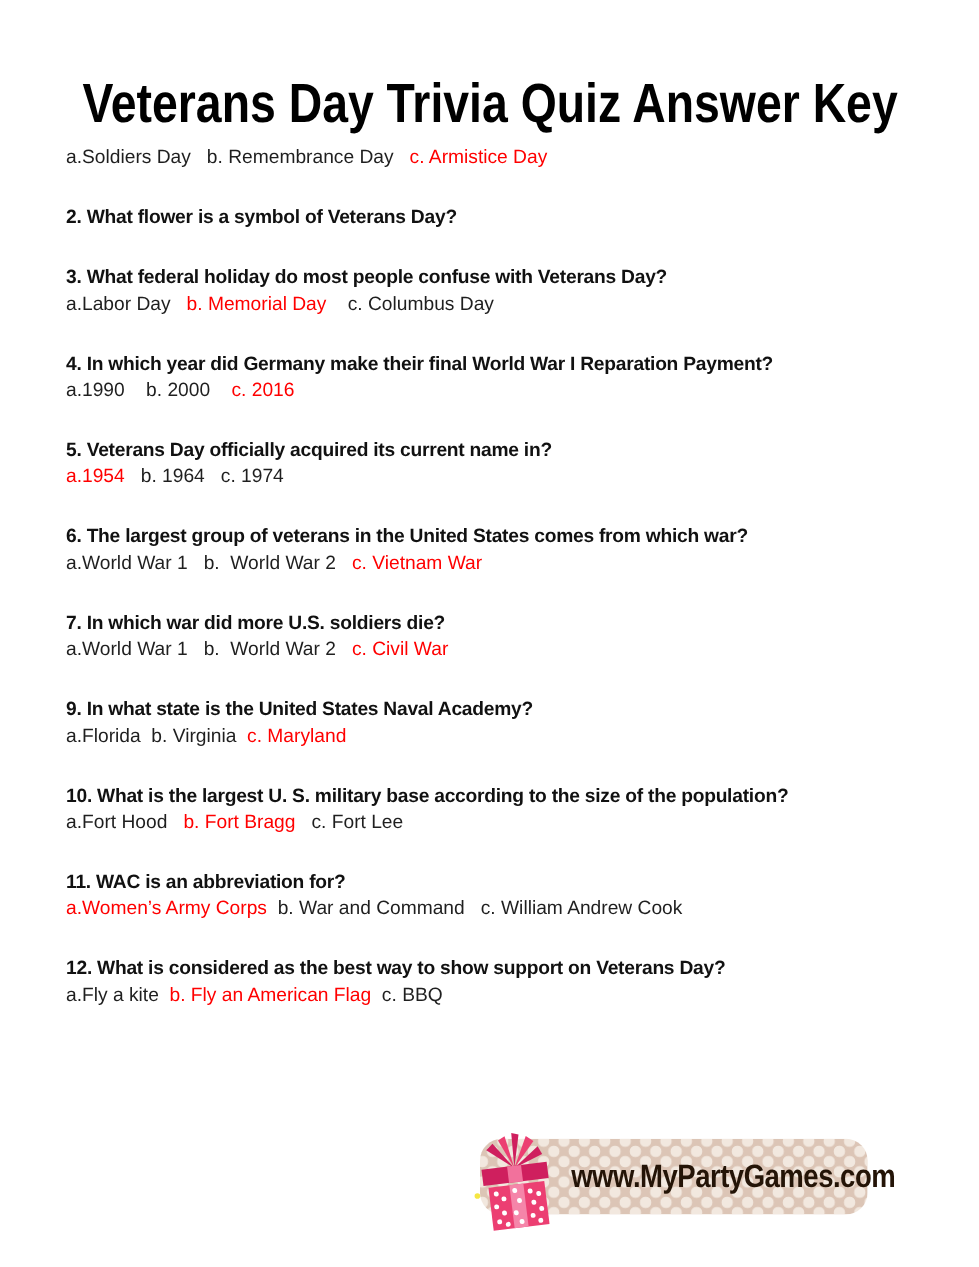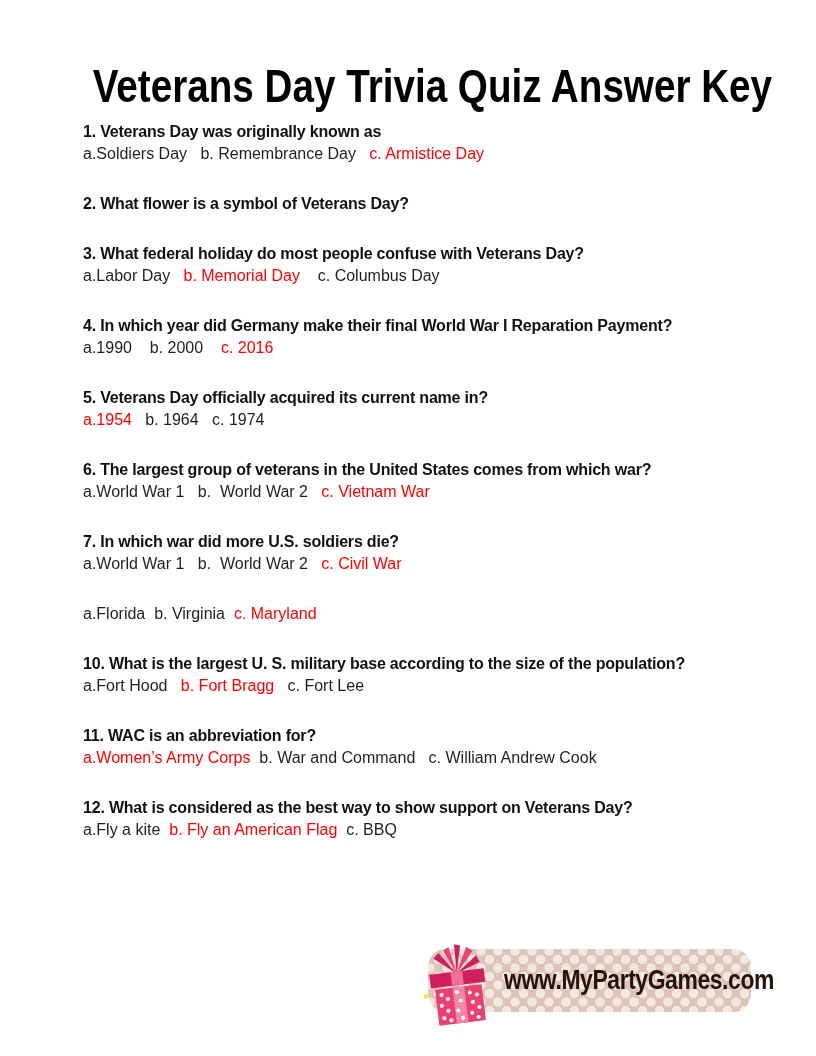--- a/index.html
+++ b/index.html
@@ -4,21 +4,21 @@
 <style>
   * { margin: 0; padding: 0; box-sizing: border-box; }
   html, body { background: #ffffff; }
   body {
     width: 816px; height: 1056px;
     position: relative;
     font-family: "Liberation Sans", sans-serif;
     color: var(--text, #111111);
     overflow: hidden;
   }
-  .page { position: absolute; inset: 0; margin-left: 28px; }
+  .page { position: absolute; inset: 0; }
 
   
   .title {
     position: absolute;
     top: 58px; left: 0; right: 0;
     text-align: center;
     font-size: 46px;
     font-weight: 700;
     line-height: 56px;
     letter-spacing: 0px;
@@ -92,21 +92,20 @@
 </style>
 </head>
 <body style="--accent: #ff0000; --text: #111111; --banner-bg: #dcc5b6; --banner-dot: #f2e8df;">
 
 <div class="page">
 
   <h1 class="title"><span class="title-inner">Veterans Day Trivia Quiz Answer Key</span></h1>
 
   <main class="questions" id="questions">
     <section class="q-block">
-      <div class="q-text">1. Veterans Day was originally known as</div>
       <div class="q-answers"><span class="opt">a.Soldiers Day   </span><span class="opt">b. Remembrance Day   </span><span class="opt correct">c. Armistice Day</span></div>
     </section>
 
     <section class="q-block">
       <div class="q-text">2. What flower is a symbol of Veterans Day?</div>
     </section>
 
     <section class="q-block">
       <div class="q-text">3. What federal holiday do most people confuse with Veterans Day?</div>
       <div class="q-answers"><span class="opt">a.Labor Day   </span><span class="opt correct">b. Memorial Day    </span><span class="opt">c. Columbus Day</span></div>
@@ -127,20 +126,21 @@
       <div class="q-answers"><span class="opt">a.World War 1   </span><span class="opt">b.  World War 2   </span><span class="opt correct">c. Vietnam War</span></div>
     </section>
 
     <section class="q-block">
       <div class="q-text">7. In which war did more U.S. soldiers die?</div>
       <div class="q-answers"><span class="opt">a.World War 1   </span><span class="opt">b.  World War 2   </span><span class="opt correct">c. Civil War</span></div>
     </section>
 
 
     <section class="q-block">
+      <div class="q-text">9. In what state is the United States Naval Academy?</div>
       <div class="q-answers"><span class="opt">a.Florida  </span><span class="opt">b. Virginia  </span><span class="opt correct">c. Maryland</span></div>
     </section>
 
     <section class="q-block">
       <div class="q-text">10. What is the largest U. S. military base according to the size of the population?</div>
       <div class="q-answers"><span class="opt">a.Fort Hood   </span><span class="opt correct">b. Fort Bragg   </span><span class="opt">c. Fort Lee</span></div>
     </section>
 
     <section class="q-block">
       <div class="q-text">11. WAC is an abbreviation for?</div>

